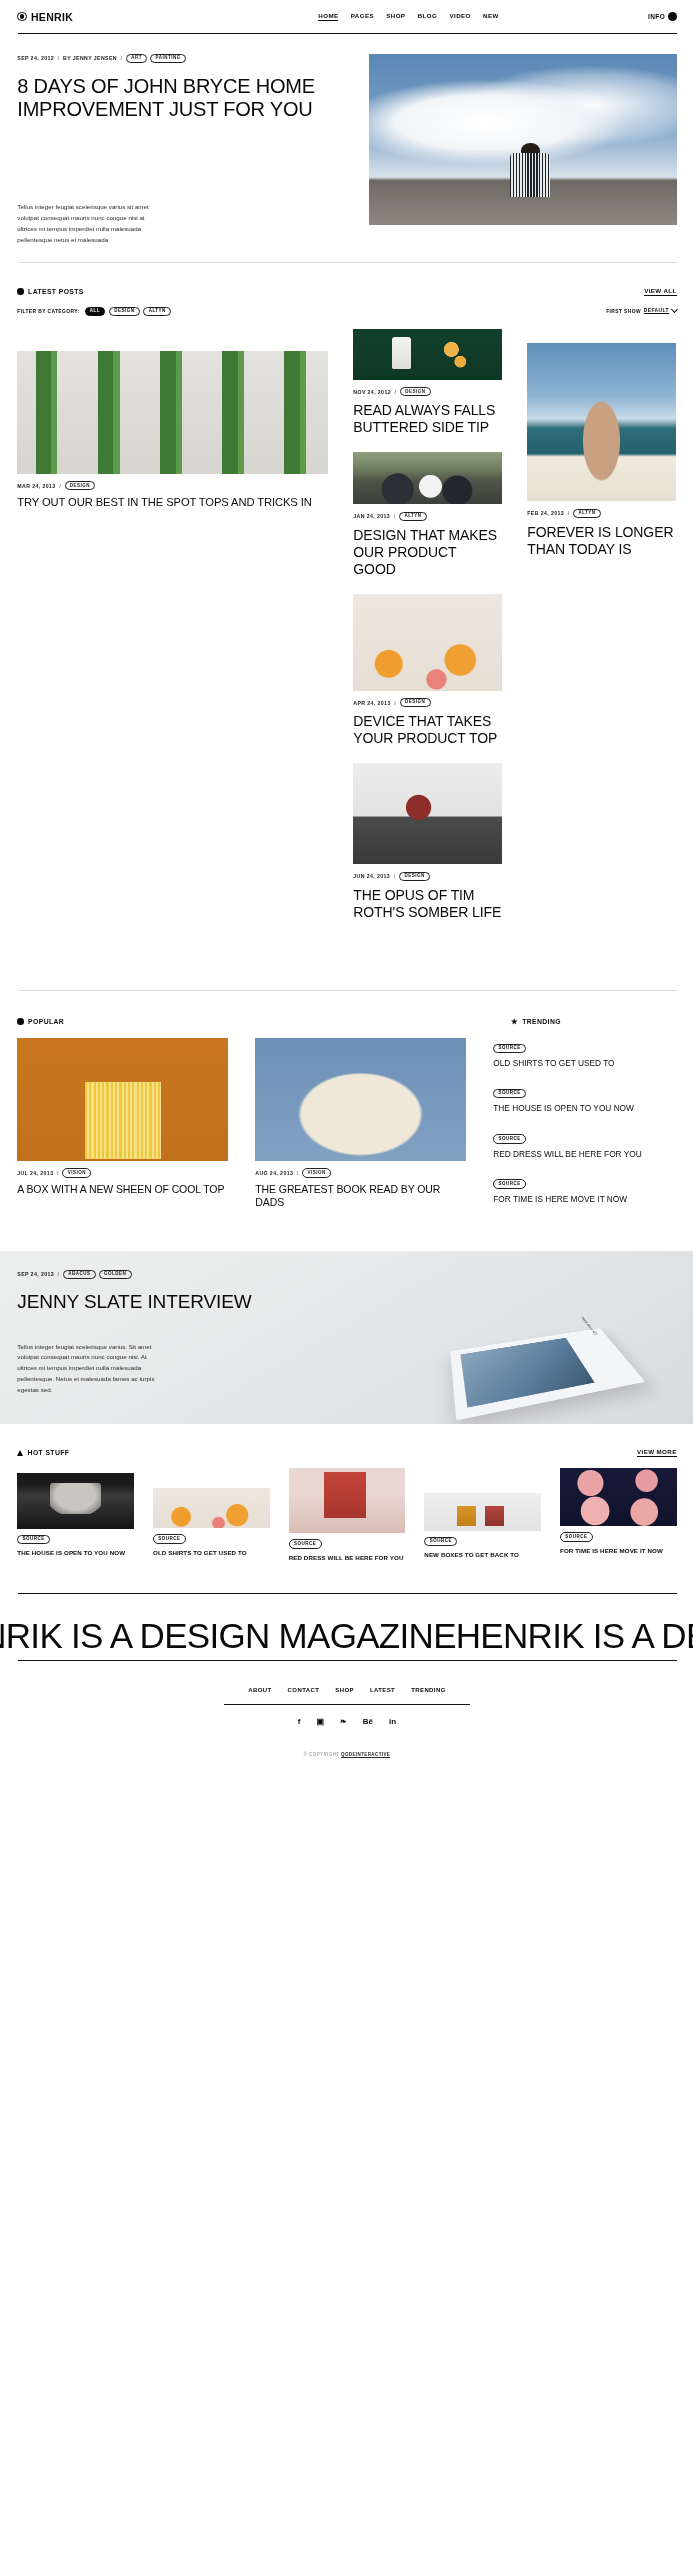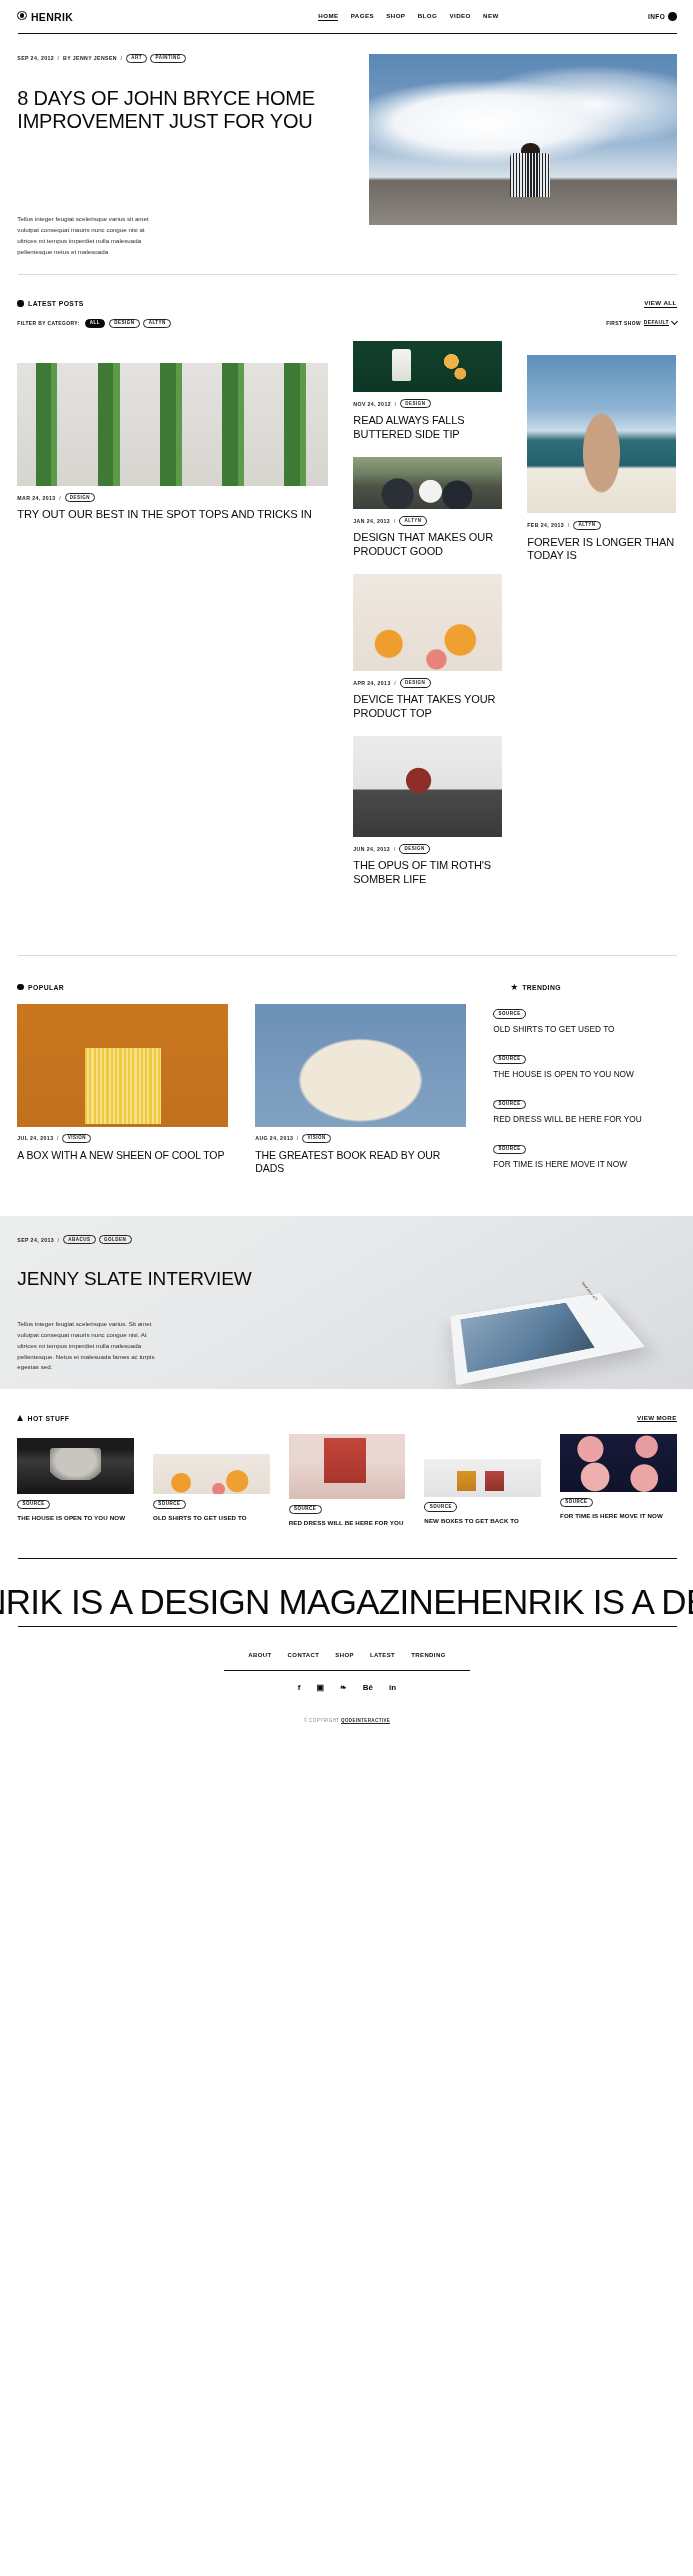--- a/index.html
+++ b/index.html
@@ -12,21 +12,21 @@
   }
   body { width: 694px; height: 2576px; overflow: hidden; position: relative; }
 
   
   .header {
     height: 33px;
     display: flex;
     align-items: center;
     padding: 0 17.3px;
   }
-  .brand { display: flex; gap: 4.3px; width: 217px; }
+  .brand { display: flex; align-items: center; gap: 4.3px; width: 217px; }
   .brand-mark {
     width: 9.4px; height: 9.4px;
     border: 1px solid #0a0a0a;
     border-radius: 50%;
     position: relative;
     display: inline-block;
   }
   .brand-mark::after {
     content: "";
     position: absolute; inset: 1.4px;
@@ -74,21 +74,21 @@
   
   .hero {
     display: flex;
     padding: 20px 17.3px 0;
     gap: 17.3px;
   }
   .hero-left { width: 334px; }
   .hero-title {
     font-size: 20px; line-height: 1.16; font-weight: 400;
     letter-spacing: -0.2px; text-transform: uppercase;
-    margin-top: 24px;
+    margin-top: 12px;
     max-width: 304px;
   }
   .hero-excerpt {
     font-size: 6.2px; line-height: 1.75; color: #2a2a2a;
     max-width: 137px; margin-top: 81px;
   }
   .hero-right { width: 308px; }
   .hero-img { width: 308px; height: 171px; position: relative; overflow: hidden; }
 
   
@@ -256,21 +256,21 @@
     margin-top: 13px;
   }
   .card { margin-bottom: 16px; }
   .card .img { width: 100%; }
   .card-meta { margin-top: 7.2px; }
   .card-title {
     font-size: 10.5px; line-height: 1.2; font-weight: 400; text-transform: uppercase;
     letter-spacing: -0.1px; margin-top: 5.8px;
   }
   .card-title.lg { font-size: 11.2px; }
-  .card-title.sm { font-size: 11px; line-height: 1.22; }
+  .card-title.sm { font-size: 14px; line-height: 1.22; }
 
   
   .pop-grid {
     display: grid;
     grid-template-columns: 211px 211px 166px;
     gap: 0 27px;
     padding: 0 17.3px;
     margin-top: 13px;
   }
   .trend-item { margin-bottom: 15px; }
@@ -298,21 +298,21 @@
     position:absolute; left:10px; top:8.7px; right:46px; bottom:11.6px;
     background: linear-gradient(135deg,#8ea6bd,#5c7f9e 60%,#3c5870);
   }
   .interview .tablet .cap {
     position:absolute; right:7.2px; top:13px; font-size:5px; color:#3a3a3a;
     letter-spacing:0.4px; transform: rotate(90deg); transform-origin: right top;
   }
   .iv-inner { position: relative; z-index: 2; padding: 19px 17.3px 0; width: 405px; }
   .iv-title {
     font-size: 19px; line-height: 1.14; font-weight: 400; text-transform: uppercase;
-    margin-top: 24px; letter-spacing:-0.1px;
+    margin-top: 12px; letter-spacing:-0.1px;
   }
   .iv-text {
     font-size: 6.2px; line-height: 1.75; color: #2b2b2b;
     width: 145px; margin-top: 29px;
   }
 
   
   .hot-grid {
     display: grid; grid-template-columns: repeat(5, 1fr);
     gap: 0 19px; padding: 0 17.3px; margin-top: 11.6px;

